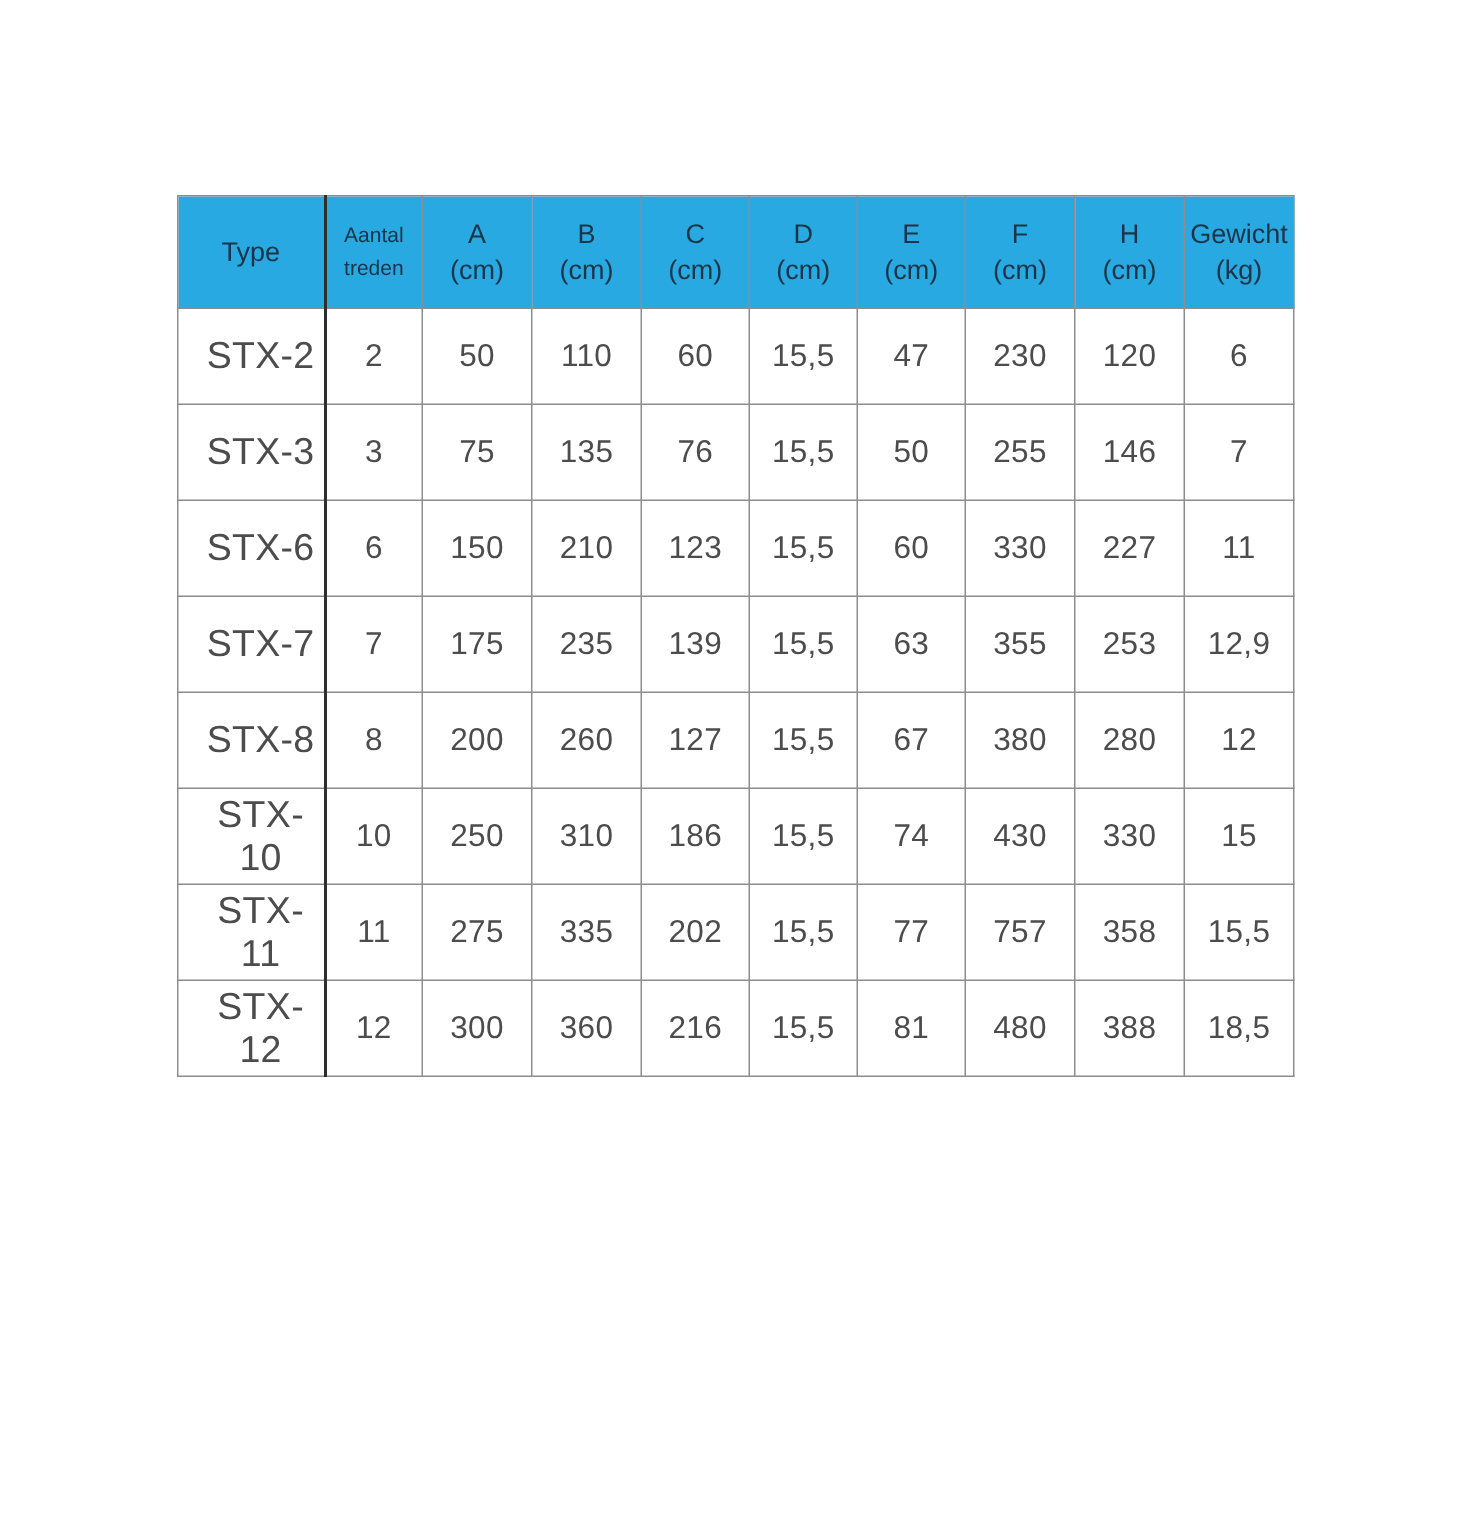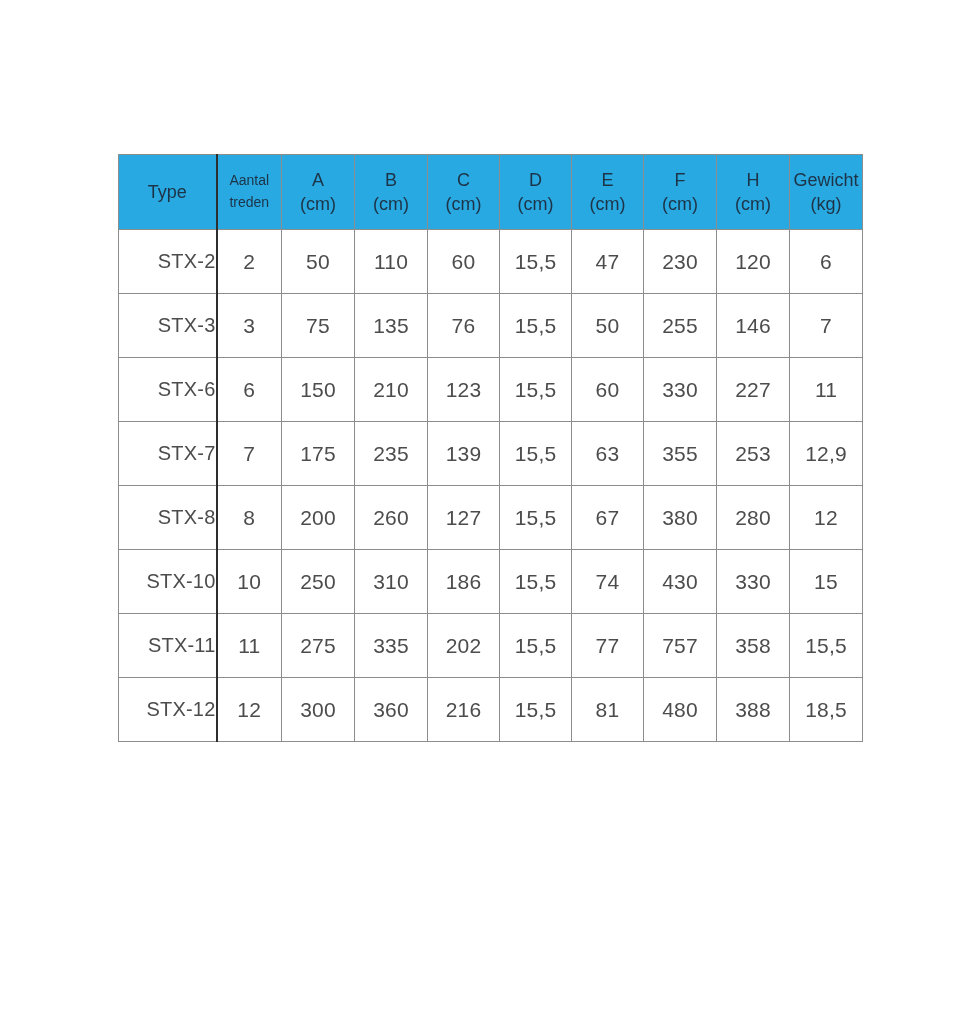--- a/index.html
+++ b/index.html
@@ -23,21 +23,20 @@
   .table-wrap {
     position: absolute;
     left: 118px;
     top: 130px;
     width: 744px;
   }
   table.specs {
     border-collapse: collapse;
     table-layout: fixed;
     width: 744px;
-    margin-top: 24px;
   }
   table.specs th,
   table.specs td {
     border: 1px solid var(--grid_line);
     text-align: center;
     vertical-align: middle;
     padding: 0;
   }
   
   table.specs th.col-1,
@@ -56,23 +55,23 @@
   thead th.small-header .h-line1,
   thead th.small-header .h-line2 { font-size: 14px; line-height: 1.55; }
   tbody td {
     height: 64px;
     font-size: 21px;
     color: var(--body_text);
     letter-spacing: 0.2px;
     background: #ffffff;
   }
   tbody td.col-0 {
-    text-align: right;
+    text-align: center;
     padding-left: 13px;
-    font-size: 20px;
+    font-size: 25px;
   }
 </style>
 </head>
 <body>
 
 <div class="table-wrap">
   <table class="specs">
     <colgroup>
       <col style="width:98px">
       <col style="width:65px">

